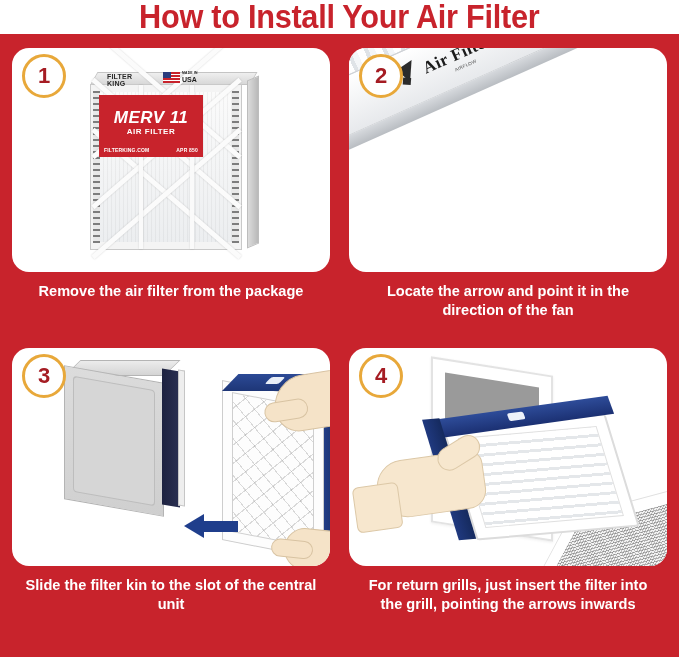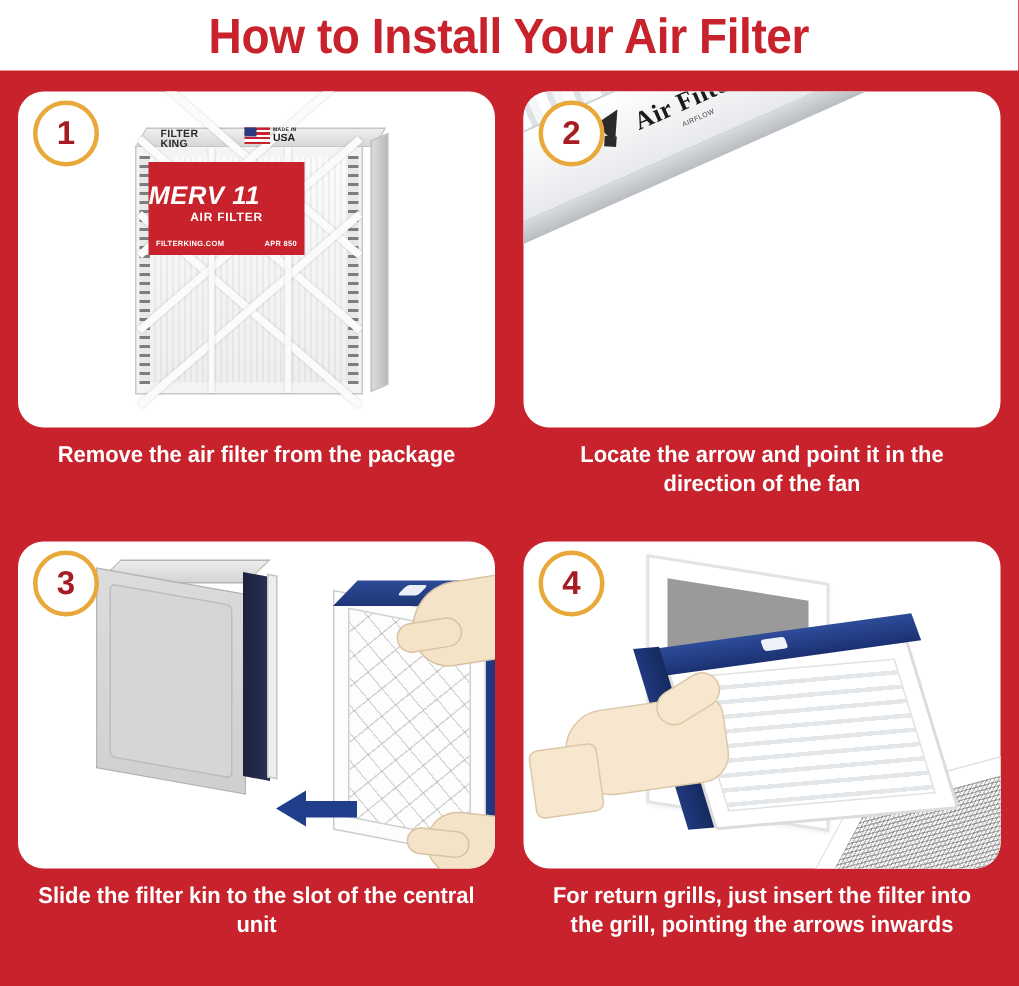--- a/index.html
+++ b/index.html
@@ -6,21 +6,21 @@
   html,body { width:679px; height:657px; }
   body {
     background:#C8232C;
     font-family:"Liberation Sans", sans-serif;
     overflow:hidden;
     position:relative;
   }
 
   
   .header {
-    height:47px;
+    height:34px;
     background:#ffffff;
     display:flex;
     align-items:center;
     justify-content:center;
   }
   .header-title {
     color:#C8232C;
     font-size:33px;
     font-weight:bold;
     letter-spacing:-0.3px;
@@ -119,21 +119,21 @@
     position:absolute; top:6px; bottom:6px; width:7px;
     background:repeating-linear-gradient(180deg,#7d7d7d 0 2px, #e8e8e8 2px 6px);
   }
   .f1-label {
     position:absolute; left:8px; top:10px; width:104px; height:62px;
     background:#C8232C; z-index:5;
     color:#fff;
   }
   .f1-merv {
     position:absolute; left:0; right:0; top:13px;
-    font-size:17px; font-weight:bold;
+    text-align:center; font-size:17px; font-weight:bold;
     font-style:italic; letter-spacing:0.4px;
   }
   .f1-af {
     position:absolute; left:0; right:0; top:32px;
     text-align:center; font-size:8px; font-weight:bold; letter-spacing:0.5px;
   }
   .f1-foot {
     position:absolute; left:5px; right:5px; bottom:4px;
     display:flex; justify-content:space-between; align-items:center;
     font-size:5px; font-weight:bold; letter-spacing:0.2px;

